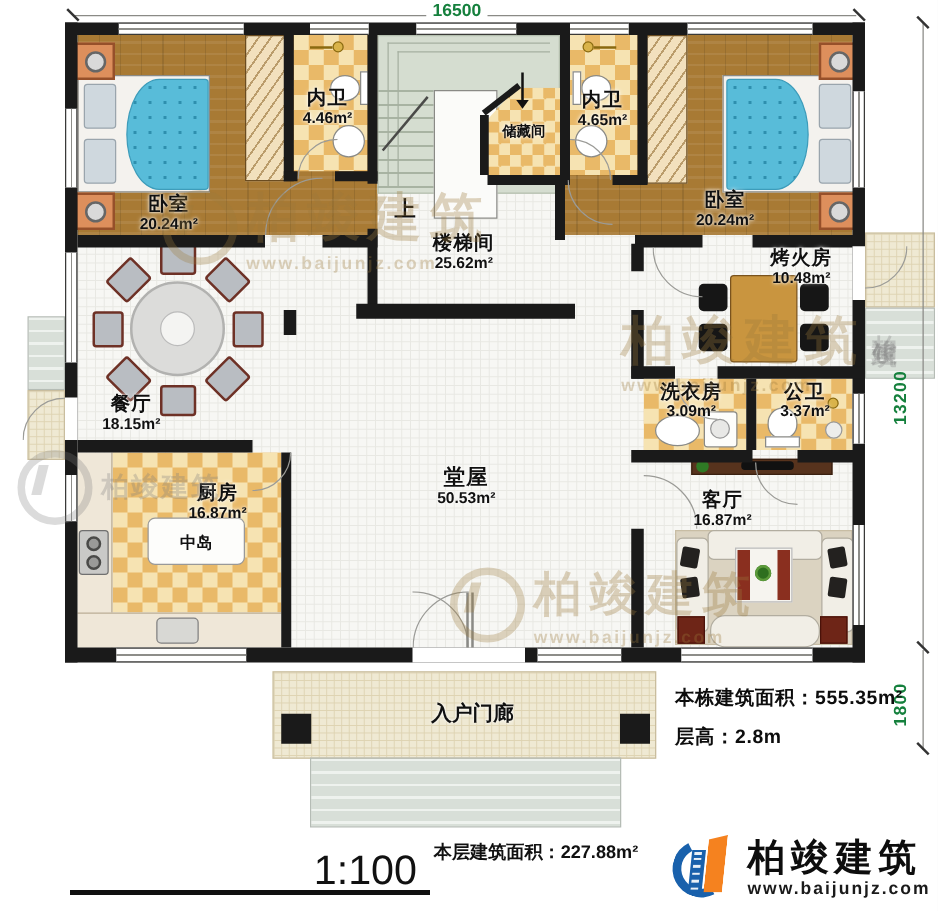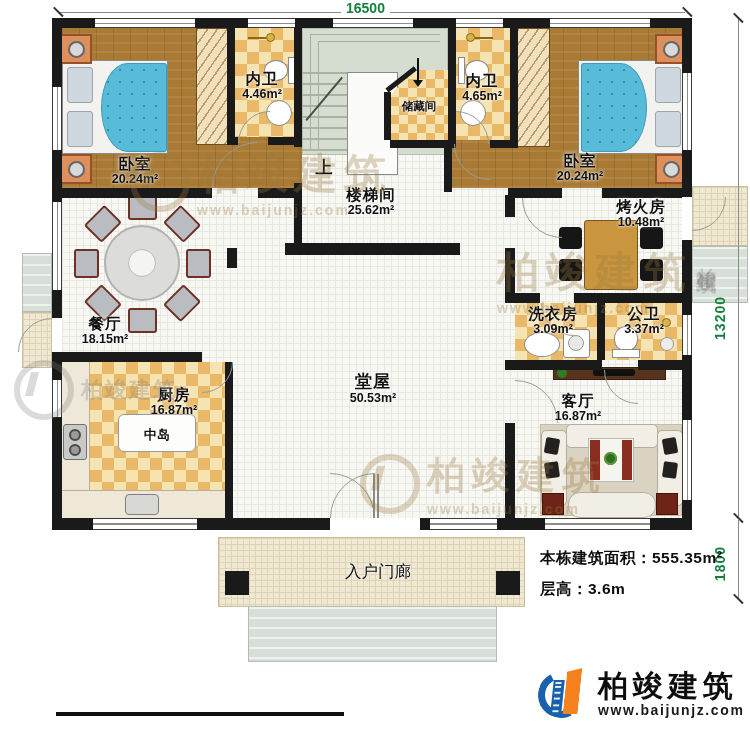--- a/index.html
+++ b/index.html
@@ -294,21 +294,21 @@
   </div>
   <div class="rlabel" style="left:373px;top:372px;">
     <span class="nm" style="font-size:17px;">堂屋</span>
     <span class="ar">50.53m²</span>
   </div>
   <div class="rlabel" style="left:578px;top:392px;">
     <span class="nm">客厅</span>
     <span class="ar">16.87m²</span>
   </div>
   <div class="rlabel" style="left:378px;top:562px;">
-    <span style="font-size:16.5px;font-weight:400;">入户门廊</span>
+    <span style="font-size:16.5px;font-weight:700;">入户门廊</span>
   </div>
 
   <div class="wm" style="left:130px;top:146px;">
     <div class="wmicon"></div>
     <div>
         <div class="t1">柏竣建筑</div>
          <div class="t2">www.baijunjz.com</div>
       </div>
   </div>
   <div class="wm" style="left:497px;top:244px;">
@@ -341,24 +341,28 @@
   <div class="tick" style="left:732px;top:517px;"></div>
   <div class="dim" style="left:712px;top:296px;"><span class="vtext">13200</span></div>
   <div class="dimline" style="left:738px;top:520px;width:1px;height:80px;"></div>
   <div class="tick" style="left:732px;top:598px;"></div>
   <div class="dim" style="left:712px;top:546px;"><span class="vtext">1800</span></div>
 
   <div class="info" style="left:540px;top:548px;">
     <span>本栋建筑面积：</span><span>555.35m²</span>
   </div>
   <div class="info" style="left:540px;top:579px;">
-    <span>层高：</span><span>3.6m</span>
-  </div>
-
+    <span>层高：</span><span>2.8m</span>
+  </div>
+
+  <div class="fscale">1:100</div>
   <div class="funder"></div>
+  <div class="farea" style="left:347px;top:672px;">
+    <span>本层建筑面积：</span><span>227.88m²</span>
+  </div>
 
   <div class="abs" style="left:536px;top:664px;width:56px;height:60px;z-index:40;">
     <div class="abs" style="left:2px;top:8px;width:46px;height:46px;border:7px solid #1961ac;border-radius:50%;border-top-color:transparent;border-right-color:transparent;transform:rotate(18deg);"></div>
     <div class="abs" style="left:16px;top:16px;width:11px;height:34px;background:#1961ac;transform:skewX(-6deg);background-image:repeating-linear-gradient(0deg,rgba(255,255,255,.9) 0 2px,transparent 2px 6px);background-size:6px 100%;background-position:2px 4px;background-repeat:repeat-y;"></div>
     <div class="abs" style="left:29px;top:4px;width:15px;height:46px;background:#f5821f;transform:skewX(-6deg);clip-path:polygon(0 8%,100% 0,100% 100%,0 100%);"></div>
   </div>
   <div class="brandname">柏竣建筑</div>
   <div class="brandurl">www.baijunjz.com</div>
 
 </div>

